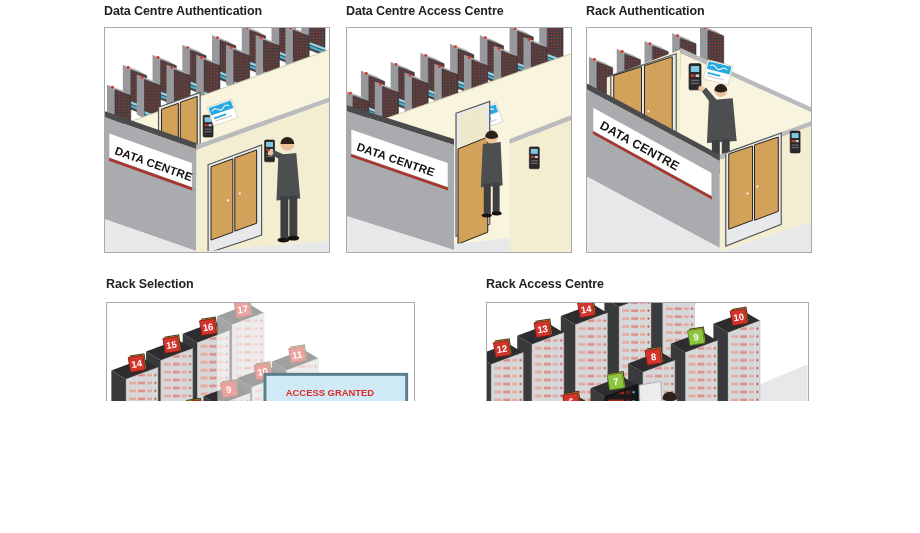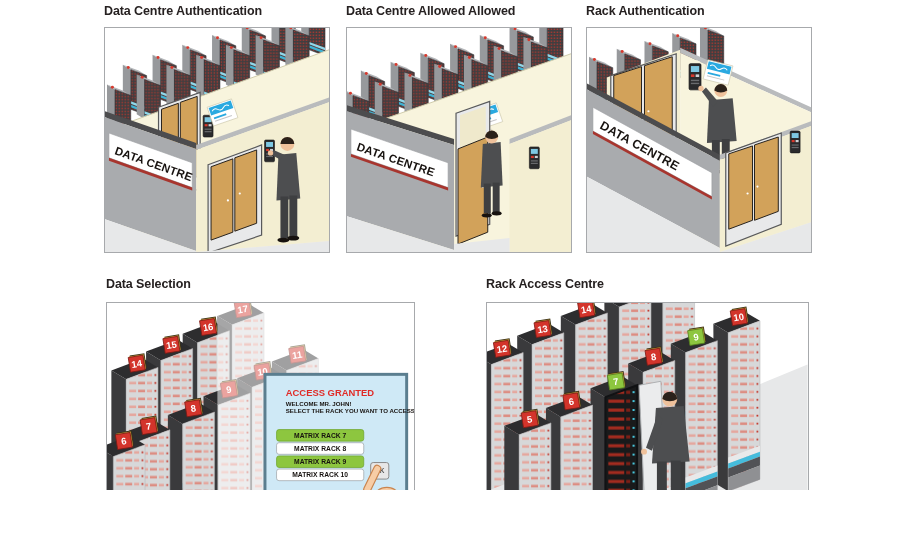--- a/index.html
+++ b/index.html
@@ -1,16 +1,16 @@
 <!DOCTYPE html>
 <html><head>
 <meta charset="utf-8">
 <style>
   html,body{margin:0;padding:0;background:#fff;}
-  #canvas{position:relative;width:920px;height:490px;background:#fff;overflow:hidden;
+  #canvas{position:relative;width:920px;height:401px;background:#fff;overflow:hidden;
           font-family:"Liberation Sans",sans-serif;}
   .panel{position:absolute;border:1px solid #a7a9ac;background:#fff;box-sizing:border-box;}
   .panel svg{display:block;width:100%;height:100%;}
   .ptitle{position:absolute;font:700 12.5px "Liberation Sans",sans-serif;color:#262121;
           letter-spacing:-0.1px;white-space:nowrap;}
   
   .w-cream{fill:#f8f4dd}.w-cream2{fill:#f3eed2}
   .w-gray{fill:#a9abae}.w-cap{fill:#4c4c4e}.w-cap2{fill:#b9bbbd}
   .floor{fill:#e7e8e9}
   .door-f{fill:#e8e9ea;stroke:#58595b;stroke-width:1.2}
@@ -90,23 +90,23 @@
         <rect width="26" height="20" fill="#fff" stroke="#c9c5a8" stroke-width="0.6"></rect>
         <rect x="1.2" y="1.2" width="23.6" height="8" fill="#2aa9e0"></rect>
         <path d="M3.5,5.5 q3,-3 6,0 t6,0 t6,0" stroke="#fff" fill="none" stroke-width="1"></path>
         <rect x="3" y="12" width="13" height="1.8" fill="#2aa9e0"></rect>
         <rect x="3" y="15.5" width="18" height="1" fill="#c5c6c8"></rect>
       </g>
     </defs>
   </svg>
 
   <div class="ptitle" style="left:104px;top:4px">Data Centre Authentication</div>
-  <div class="ptitle" style="left:346px;top:4px">Data Centre Allowed Allowed</div>
+  <div class="ptitle" style="left:346px;top:4px">Data Centre Access Centre</div>
   <div class="ptitle" style="left:586px;top:4px">Rack Authentication</div>
-  <div class="ptitle" style="left:106px;top:277px">Data Selection</div>
+  <div class="ptitle" style="left:106px;top:277px">Rack Selection</div>
   <div class="ptitle" style="left:486px;top:277px">Rack Access Centre</div>
 
   <div class="panel" style="left:104px;top:27px;width:226px;height:226px">
     <svg viewBox="0 0 226 226">
       <g>
         <use href="#rack-sm" transform="translate(206,-18)"></use>
           <use href="#rack-sm" transform="translate(176,-8)"></use>
         <use href="#rack-sm" transform="translate(146,2)"></use>
           <use href="#rack-sm" transform="translate(116,12)"></use>
         <use href="#rack-sm" transform="translate(86,22)"></use>

